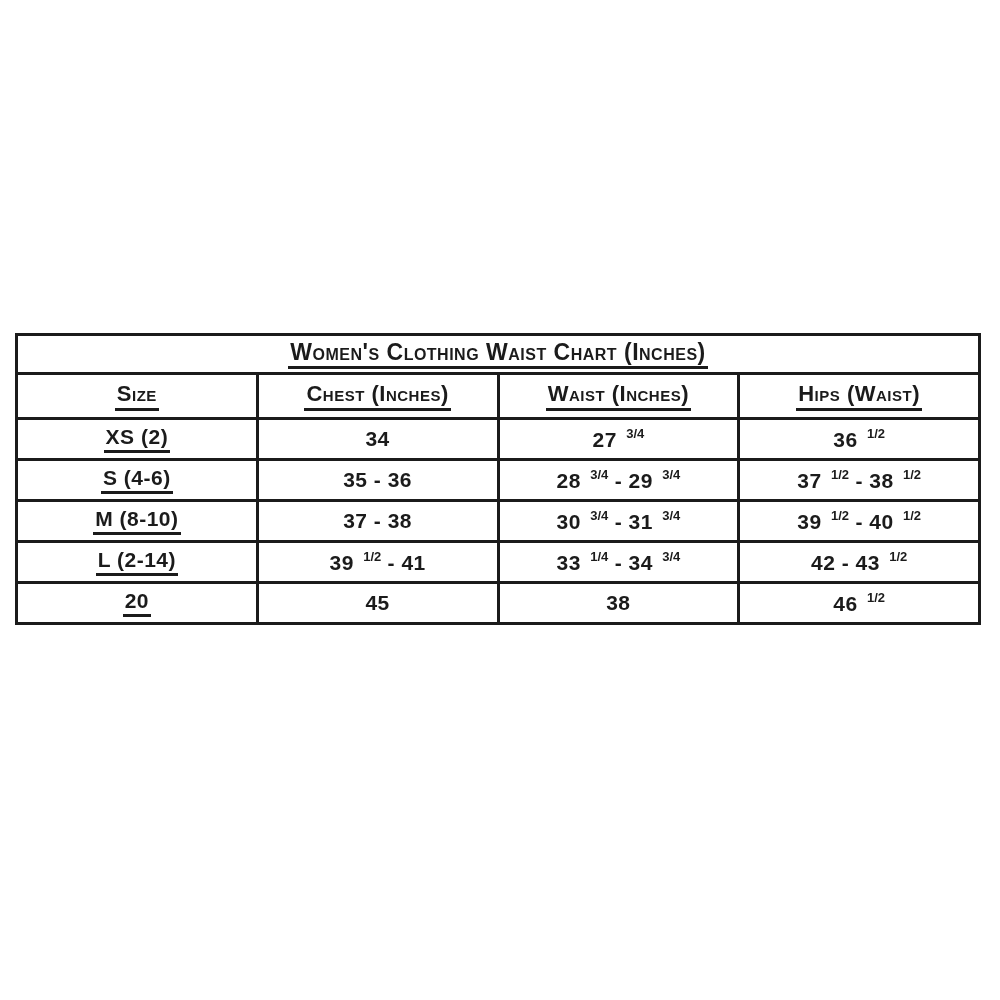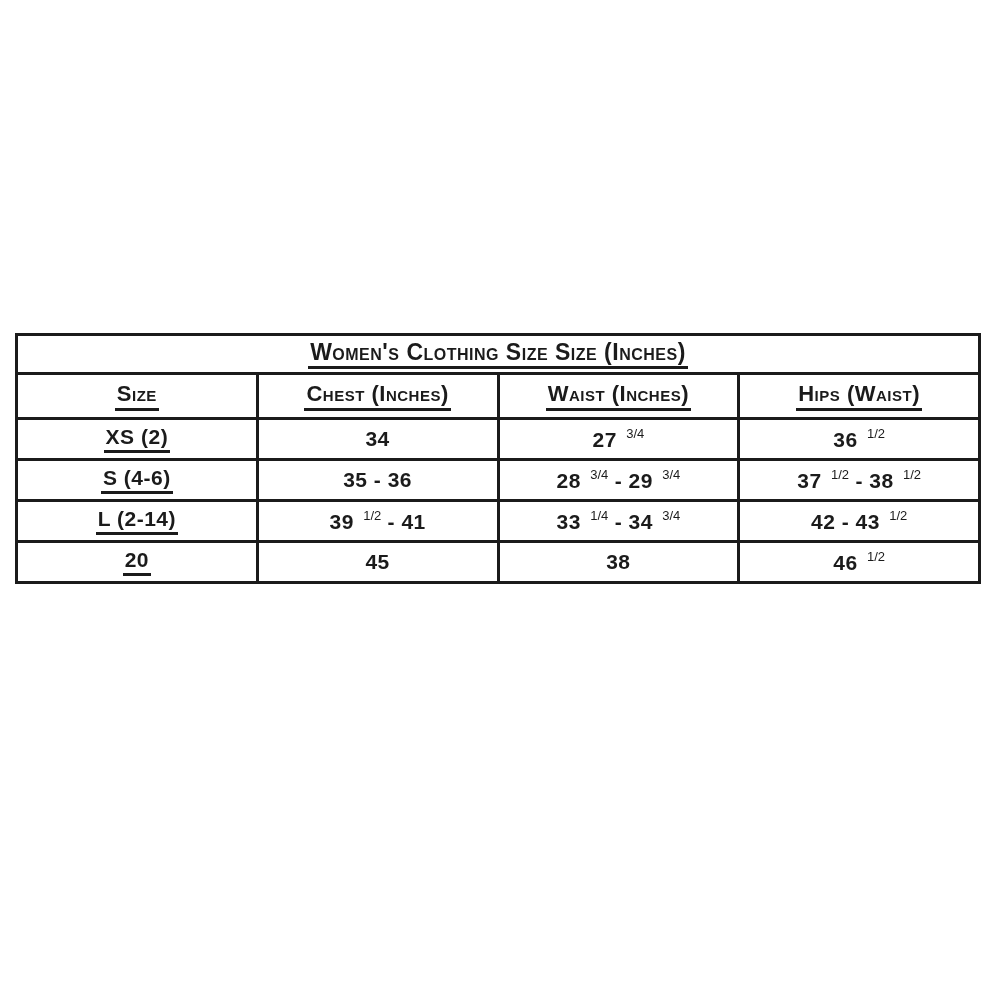--- a/index.html
+++ b/index.html
@@ -54,36 +54,36 @@
   
   .u {
     display: inline-block;
     border-bottom: 3px solid #1b1b1b;
     padding: 0 2px 1px 2px;
     line-height: 1.15;
   }
   
   .frac {
     font-size: 13px;
-    font-weight: 400;
+    font-weight: 700;
     vertical-align: 9px;
     letter-spacing: 0;
     margin-left: 3px;
     margin-top: 16px;
   }
 </style>
 </head>
 <body>
 
 <div class="canvas">
   <table class="size-chart">
     <thead>
       <tr>
         <th colspan="4" class="title-cell">
-          <span class="u">Women's Clothing Size Size (Inches)</span>
+          <span class="u">Women's Clothing Waist Chart (Inches)</span>
         </th>
       </tr>
       <tr>
         <th class="head-cell">
           <span class="u">Size</span>
         </th>
         <th class="head-cell">
           <span class="u">Chest (Inches)</span>
         </th>
         <th class="head-cell">
@@ -101,20 +101,26 @@
           <td>27 <span class="frac">3/4</span></td>
           <td>36 <span class="frac">1/2</span></td>
         </tr>
         <tr>
           <td><span class="u">S (4-6)</span></td>
           <td>35 - 36</td>
           <td>28 <span class="frac">3/4</span> - 29 <span class="frac">3/4</span></td>
           <td>37 <span class="frac">1/2</span> - 38 <span class="frac">1/2</span></td>
         </tr>
         <tr>
+          <td><span class="u">M (8-10)</span></td>
+          <td>37 - 38</td>
+          <td>30 <span class="frac">3/4</span> - 31 <span class="frac">3/4</span></td>
+          <td>39 <span class="frac">1/2</span> - 40 <span class="frac">1/2</span></td>
+        </tr>
+        <tr>
           <td><span class="u">L (2-14)</span></td>
           <td>39 <span class="frac">1/2</span> - 41</td>
           <td>33 <span class="frac">1/4</span> - 34 <span class="frac">3/4</span></td>
           <td>42 - 43 <span class="frac">1/2</span></td>
         </tr>
         <tr>
           <td><span class="u">20</span></td>
           <td>45</td>
           <td>38</td>
           <td>46 <span class="frac">1/2</span></td>

